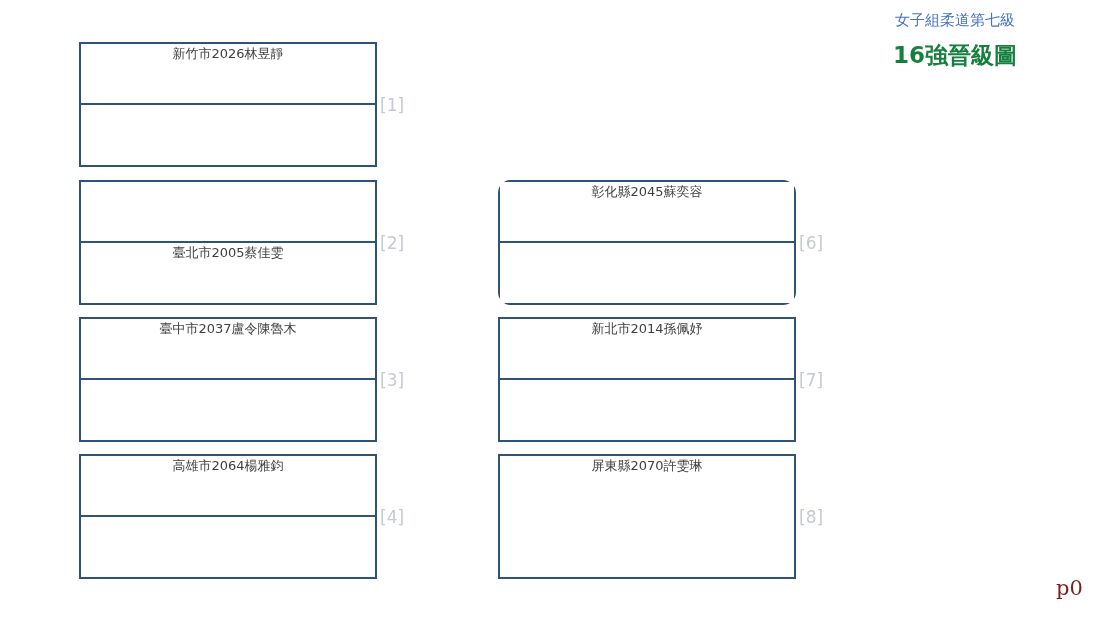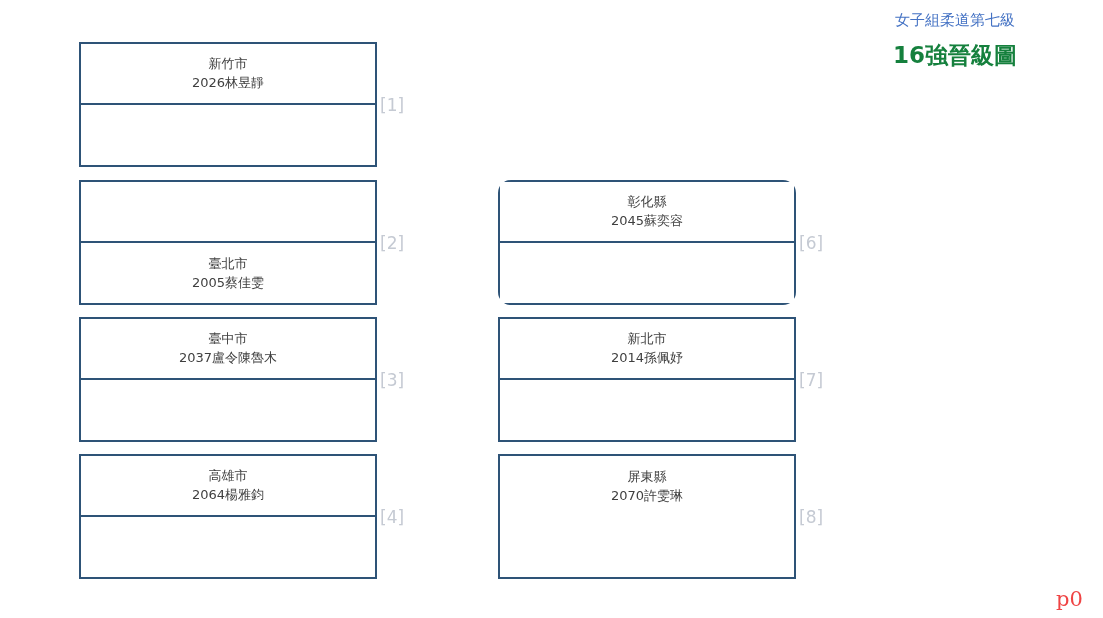--- a/index.html
+++ b/index.html
@@ -42,22 +42,21 @@
     width: 298px;
     height: 125px;
     box-sizing: border-box;
     border: 2px solid var(--border, #2E5377);
     background: #ffffff;
   }
   .slot {
     box-sizing: border-box;
     height: 50%;
     display: flex;
-    flex-direction: column;
-    align-items: center;
+    align-items: flex-start;
     justify-content: center;
     text-align: center;
     background: #ffffff;
   }
   .slot.top {
     border-bottom: 2px solid var(--border, #2E5377);
   }
   .slot.highlighted {
     background: var(--highlight, #FCE2C4);
   }
@@ -76,22 +75,21 @@
     font-size: 17px;
     color: var(--match-label, #C5CAD3);
     white-space: nowrap;
   }
   .page-number {
     position: absolute;
     left: 1056px;
     top: 576px;
     font-family: "DejaVu Serif", "Liberation Serif", serif;
     font-size: 21px;
-    color: #ef4444;
-    margin-top: 11px;
+    color: #7f1d1d;
   }
 </style>
 </head>
 <body>
 
 <div class="page">
 
   <div class="header">
     <div class="division">女子組柔道第七級</div>
     <div class="main-title">16強晉級圖</div>

